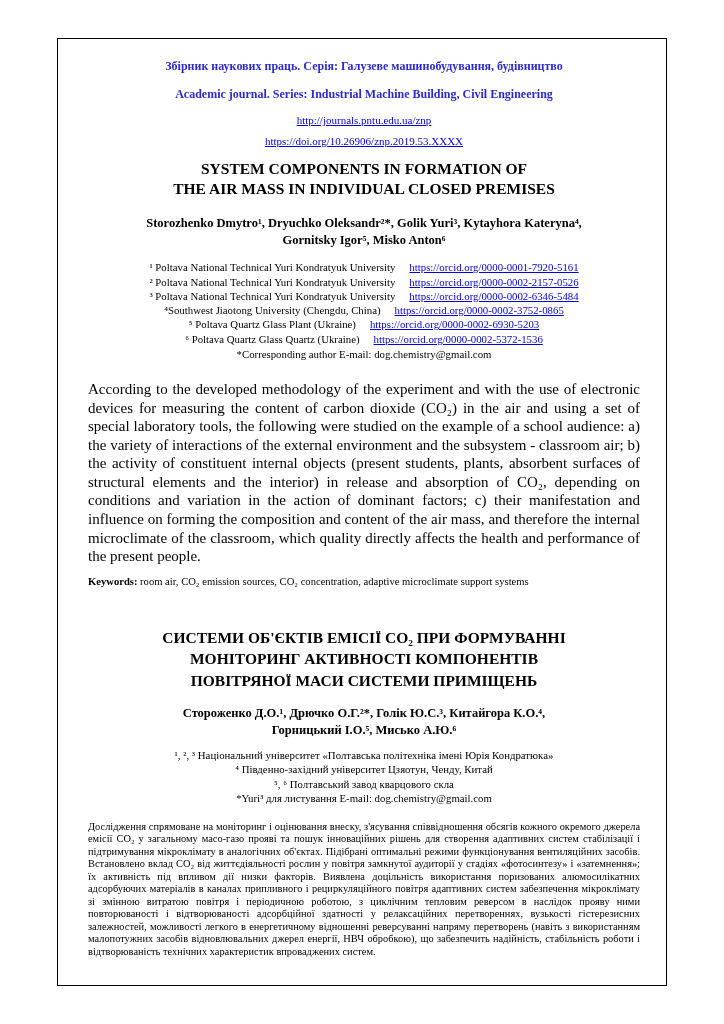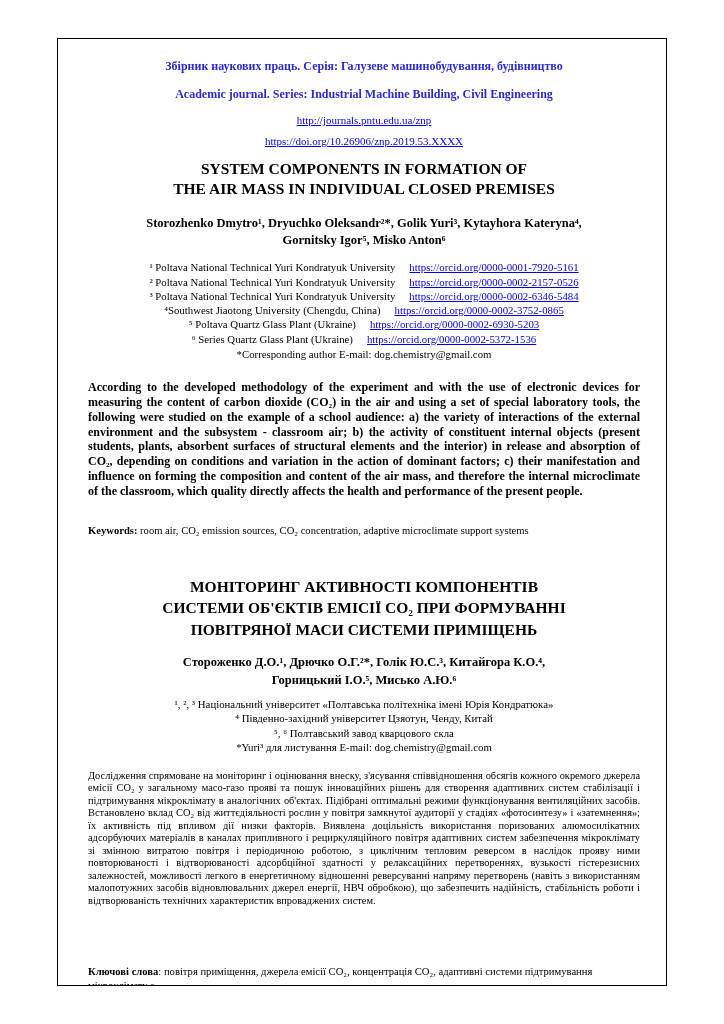--- a/index.html
+++ b/index.html
@@ -21,21 +21,21 @@
 
   .udc{ font-size:12px; font-weight:bold; margin:6px 0 18px 0; }
 
   .title-en{ font-size:15.5px; font-weight:bold; line-height:1.32; margin-bottom:15px; }
   .authors{ font-size:12.5px; font-weight:bold; line-height:1.38; margin-bottom:11px; }
 
   .affil-row{ font-size:10.8px; line-height:1.32; }
   .affil-row .gap{ display:inline-block; width:14px; }
   .corresponding{ font-size:10.8px; margin-top:2px; margin-bottom:20px; }
 
-  .abstract{ font-size:12px; line-height:1.24; text-align:justify; margin-bottom:26px;font-weight:bold; }
+  .abstract{ font-size:15px; line-height:1.24; text-align:justify; margin-bottom:10px; }
   .kw{ font-size:10.6px; margin-bottom:40px; }
   .kw b{ font-weight:bold; }
 
   .title-uk{ font-size:15.5px; font-weight:bold; line-height:1.38; margin-bottom:14px; }
   .authors-uk{ font-size:12.5px; font-weight:bold; line-height:1.4; margin-bottom:8px; }
   .affil-uk{ font-size:10.8px; line-height:1.34; }
   .affil-uk-block{ margin-bottom:15px; }
 
   .abstract-uk{ font-size:10.4px; line-height:1.2; text-align:justify; margin-bottom:11px; }
   .kw-uk{ font-size:10.6px; line-height:1.3; margin-bottom:4px;margin-top:47px; }
@@ -85,34 +85,34 @@
     <div class="affil-row">
       <span>³ Poltava National Technical Yuri Kondratyuk University</span><span class="gap"></span><a class="link">https://orcid.org/0000-0002-6346-5484</a>
     </div>
     <div class="affil-row">
       <span>⁴Southwest Jiaotong University (Chengdu, China)</span><span class="gap"></span><a class="link">https://orcid.org/0000-0002-3752-0865</a>
     </div>
     <div class="affil-row">
       <span>⁵ Poltava Quartz Glass Plant (Ukraine)</span><span class="gap"></span><a class="link">https://orcid.org/0000-0002-6930-5203</a>
     </div>
     <div class="affil-row">
-      <span>⁶ Series Quartz Glass Plant (Ukraine)</span><span class="gap"></span><a class="link">https://orcid.org/0000-0002-5372-1536</a>
+      <span>⁶ Poltava Quartz Glass Quartz (Ukraine)</span><span class="gap"></span><a class="link">https://orcid.org/0000-0002-5372-1536</a>
     </div>
     <div class="corresponding">*Corresponding author E-mail: dog.chemistry@gmail.com</div>
   </div>
 
   <div class="abstract">According to the developed methodology of the experiment and with the use of electronic devices for measuring the content of carbon dioxide (CO₂) in the air and using a set of special laboratory tools, the following were studied on the example of a school audience: a) the variety of interactions of the external environment and the subsystem - classroom air; b) the activity of constituent internal objects (present students, plants, absorbent surfaces of structural elements and the interior) in release and absorption of CO₂, depending on conditions and variation in the action of dominant factors; c) their manifestation and influence on forming the composition and content of the air mass, and therefore the internal microclimate of the classroom, which quality directly affects the health and performance of the present people.</div>
 
   <div class="kw">
     <b>Keywords:</b><span> room air, CO₂ emission sources, CO₂ concentration, adaptive microclimate support systems</span>
   </div>
 
   <div class="c title-uk">
+    <div>СИСТЕМИ ОБ'ЄКТІВ ЕМІСІЇ CO₂ ПРИ ФОРМУВАННІ</div>
     <div>МОНІТОРИНГ АКТИВНОСТІ КОМПОНЕНТІВ</div>
-    <div>СИСТЕМИ ОБ'ЄКТІВ ЕМІСІЇ CO₂ ПРИ ФОРМУВАННІ</div>
     <div>ПОВІТРЯНОЇ МАСИ СИСТЕМИ ПРИМІЩЕНЬ</div>
   </div>
 
   <div class="c authors-uk">
     <div>Стороженко Д.О.¹, Дрючко О.Г.²*, Голік Ю.С.³, Китайгора К.О.⁴,</div>
     <div>Горницький І.О.⁵,  Мисько А.Ю.⁶</div>
   </div>
 
   <div class="c affil-uk-block">
     <div class="affil-uk">¹, ², ³ Національний університет «Полтавська політехніка імені Юрія Кондратюка»</div>

